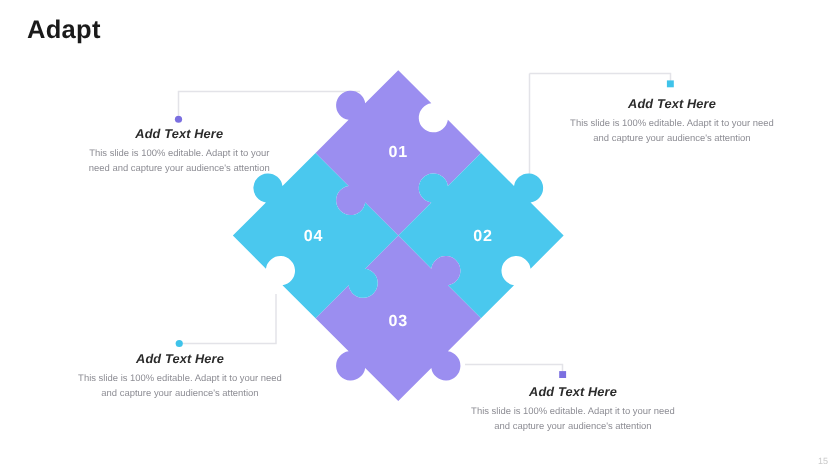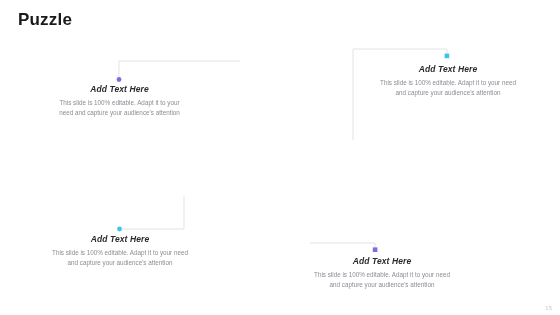--- a/index.html
+++ b/index.html
@@ -70,38 +70,106 @@
     font-weight:700;
     fill:#ffffff;
     letter-spacing:.5px;
   }
 </style>
 </head>
 <body>
 
 <div class="slide">
 
-  <div class="title">Puzzle</div>
+  <div class="title">Adapt</div>
 
   <svg class="connectors" viewBox="0 0 560 315">
 
     <path d="M 240 61 L 119 61 L 119 77" fill="none" stroke="#e3e3e8" stroke-width="1"></path>
     <circle cx="119" cy="79.5" r="2.4" fill="#7b6fe0"></circle>
 
     <path d="M 353 49 L 353 140" fill="none" stroke="#e3e3e8" stroke-width="1"></path>
     <path d="M 353 49 L 447 49 L 447 56" fill="none" stroke="#e3e3e8" stroke-width="1"></path>
     <rect x="444.6" y="53.6" width="4.6" height="4.6" fill="#3fc3ea"></rect>
 
     <path d="M 184 196 L 184 229 L 122 229" fill="none" stroke="#e3e3e8" stroke-width="1"></path>
     <circle cx="119.5" cy="229" r="2.4" fill="#3fc3ea"></circle>
 
     <path d="M 310 243 L 375 243 L 375 250" fill="none" stroke="#e3e3e8" stroke-width="1"></path>
     <rect x="372.8" y="247.4" width="4.6" height="4.6" fill="#7b6fe0"></rect>
   </svg>
 
+  <div class="puzzle">
+    <svg viewBox="0 0 240 236" xmlns="http://www.w3.org/2000/svg">
+
+      <g transform="rotate(-45 120 116)">
+
+        <path fill="#9b8ef0" d="M 120 36
+                 L 152 36
+                 a 10 10 0 1 1 16 0
+                 L 200 36
+                 L 200 68
+                 a 10 10 0 1 0 0 16
+                 L 200 116
+                 L 168 116
+                 a 10 10 0 1 0 -16 0
+                 L 120 116
+                 L 120 84
+                 a 10 10 0 1 1 0 -16
+                 Z"></path>
+
+        <path fill="#4ac8ee" d="M 120 116
+                 L 152 116
+                 a 10 10 0 1 1 16 0
+                 L 200 116
+                 L 200 148
+                 a 10 10 0 1 1 0 16
+                 L 200 196
+                 L 168 196
+                 a 10 10 0 1 0 -16 0
+                 L 120 196
+                 L 120 164
+                 a 10 10 0 1 0 0 -16
+                 Z"></path>
+
+        <path fill="#9b8ef0" d="M 40 116
+                 L 72 116
+                 a 10 10 0 1 0 16 0
+                 L 120 116
+                 L 120 148
+                 a 10 10 0 1 1 0 16
+                 L 120 196
+                 L 88 196
+                 a 10 10 0 1 1 -16 0
+                 L 40 196
+                 L 40 164
+                 a 10 10 0 1 1 0 -16
+                 Z"></path>
+
+        <path fill="#4ac8ee" d="M 40 36
+                 L 72 36
+                 a 10 10 0 1 1 16 0
+                 L 120 36
+                 L 120 68
+                 a 10 10 0 1 0 0 16
+                 L 120 116
+                 L 88 116
+                 a 10 10 0 1 1 -16 0
+                 L 40 116
+                 L 40 84
+                 a 10 10 0 1 0 0 -16
+                 Z"></path>
+      </g>
+
+      <text class="pnum" x="120" y="62" text-anchor="middle">01</text>
+      <text class="pnum" x="178" y="120" text-anchor="middle">02</text>
+      <text class="pnum" x="120" y="178" text-anchor="middle">03</text>
+      <text class="pnum" x="62" y="120" text-anchor="middle">04</text>
+    </svg>
+  </div>
 
   <div class="callout callout-1">
     <p class="hd">Add Text Here</p>
     <p class="bd">This slide is 100% editable.  Adapt it to your need and capture your audience's attention</p>
   </div>
 
   <div class="callout callout-2">
     <p class="hd">Add Text Here</p>
     <p class="bd">This slide is 100% editable.  Adapt it to your need and capture your audience's attention</p>
   </div>

